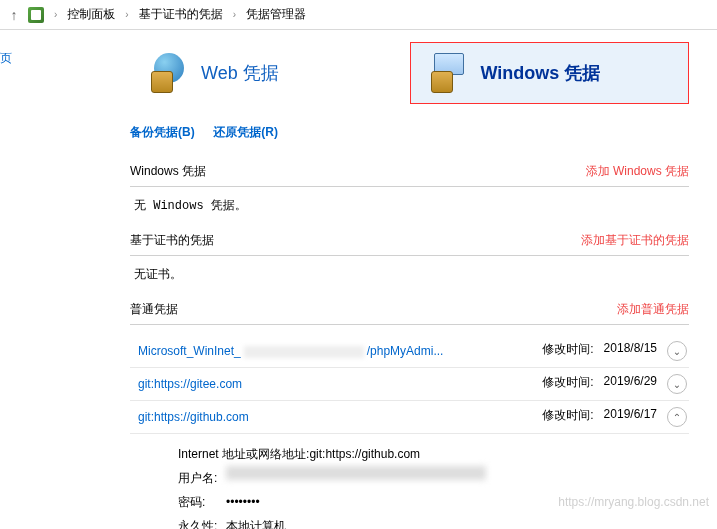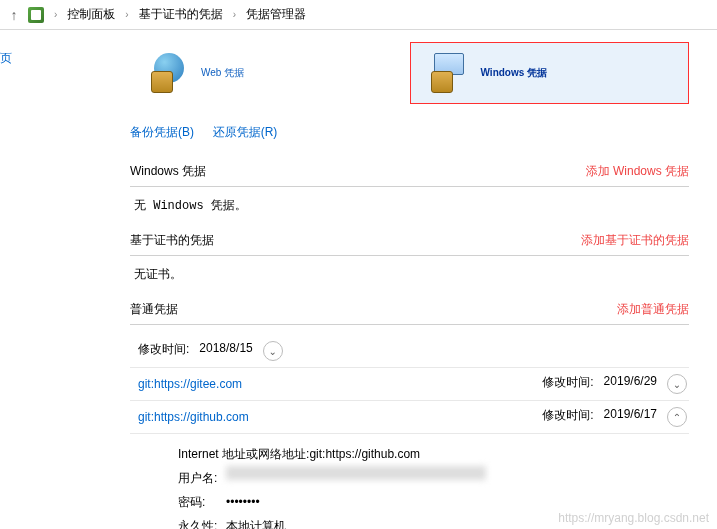--- a/index.html
+++ b/index.html
@@ -85,23 +85,23 @@
     border-radius: 3px;
     position: absolute; bottom: 0; left: 2px;
   }
   .monitor {
     width: 30px; height: 22px;
     background: linear-gradient(#d0e8ff, #a0c8f0);
     border: 1px solid #4070a0;
     border-radius: 2px;
     position: absolute; top: 0; left: 5px;
   }
-  .tab-label { font-weight: bold; color: #003399; font-size: 10px; }
+  .tab-label { font-weight: bold; color: #003399; font-size: 18px; }
   .tab:not(.selected) .tab-label { font-weight: normal; color: #1060c0; }
-  .link-row { margin: 6px 0 22px 0; }
+  .link-row { margin: 6px 0 22px 0; font-weight: bold; }
   .link { color: #0066cc; cursor: pointer; }
   .link-sep { display: inline-block; width: 12px; }
   .section-head {
     display: flex;
     justify-content: space-between;
     align-items: baseline;
     border-bottom: 1px solid #d0d0d0;
     padding-bottom: 6px;
     margin-bottom: 10px;
     margin-top: 18px;
@@ -144,21 +144,21 @@
   .detail-label { min-width: 130px; margin-left: 20px; }
   .detail-label.short { min-width: 48px; }
   .detail-value.blur-box {
     width: 260px; height: 14px;
     background: #ddd;
     filter: blur(3px);
     display: inline-block;
   }
   .watermark {
     position: fixed;
-    right: 8px; bottom: 4px;
+    right: 8px; bottom: 20px;
     color: #d0d0d0;
     font-size: 12px;
     pointer-events: none;
   }
 </style>
 </head>
 <body>
 
 <div class="addr-bar">
   <div class="up-arrow">↑</div>
@@ -209,20 +209,23 @@
     <span class="section-add link">添加基于证书的凭据</span>
   </div>
   <div class="section-empty">无证书。</div>
 
   <div class="section-head">
     <span class="section-title">普通凭据</span>
     <span class="section-add link">添加普通凭据</span>
   </div>
 
   <div class="cred-row">
+    <span class="cred-name">
+      <span>Microsoft_WinInet_</span><span class="blur"></span><span>/phpMyAdmi...</span>
+    </span>
     <span class="cred-right">
       <span>修改时间:</span>
       <span>2018/8/15</span>
       <span class="chev">⌄</span>
     </span>
   </div>
 
   <div class="cred-row">
     <span class="cred-name">git:https://gitee.com</span>
     <span class="cred-right">

